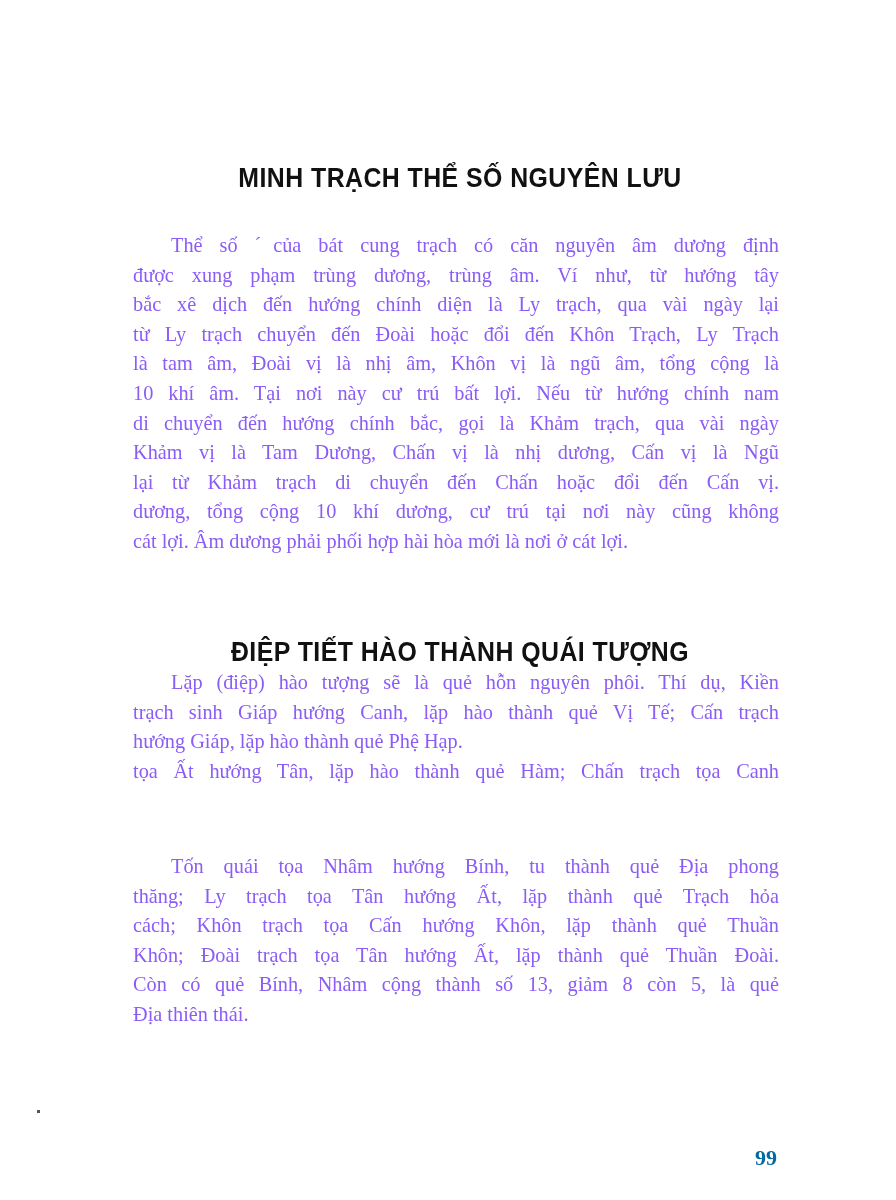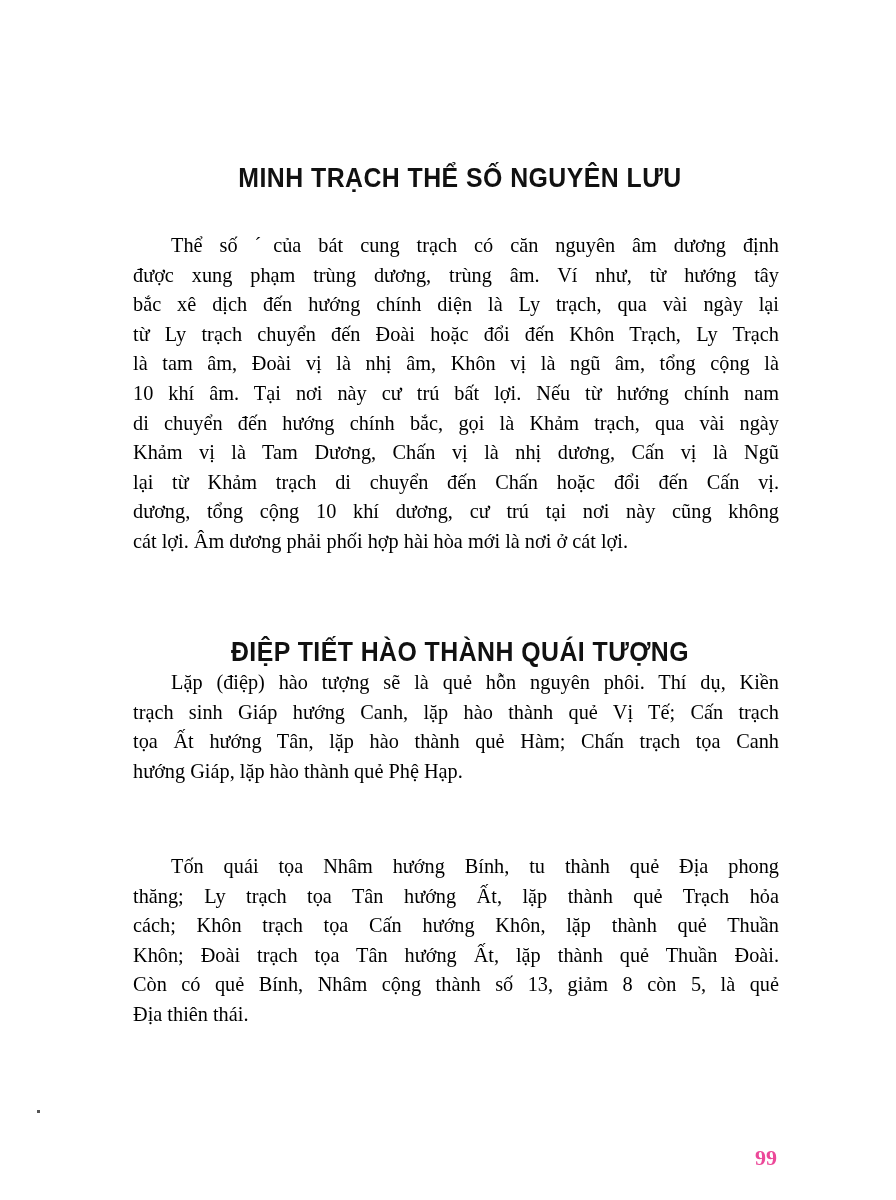--- a/index.html
+++ b/index.html
@@ -37,42 +37,42 @@
     #h2 { top: 637px; transform: scaleX(0.92); }
     .para {
       position: absolute;
       left: 133px;
       width: 646px;
       font-family: "Liberation Serif", "DejaVu Serif", serif;
       font-size: 20.3px;
       line-height: 29.6px;
       text-align: justify;
       text-indent: 38px;
-      color: #000000;
+      color: #8b5cf6;
       margin: 0;
     }
     .para .line {
       display: block;
       text-align: justify;
       text-align-last: justify;
       white-space: nowrap;
     }
     .para .line.first { padding-left: 38px; }
     .para .line.last { text-align-last: left; }
     #p1 { top: 231px; text-indent: 0; }
     #p2 { top: 668px; text-indent: 0; }
     #p3 { top: 852px; text-indent: 0; }
     .page-number {
       position: absolute;
       left: 755px;
       top: 1145px;
       font-family: "Liberation Serif", "DejaVu Serif", serif;
       font-weight: bold;
       font-size: 22px;
-      color: #ec4899;
+      color: #0369a1;
     }
     .speck {
       position: absolute;
       left: 37px;
       top: 1110px;
       width: 3px;
       height: 3px;
       background: #555555;
     }
   </style>
@@ -95,22 +95,22 @@
     <span class="line">lại từ Khảm trạch di chuyển đến Chấn hoặc đổi đến Cấn vị.</span>
     <span class="line">dương, tổng cộng 10 khí dương, cư trú tại nơi này cũng không</span>
     <span class="line last">cát lợi. Âm dương phải phối hợp hài hòa mới là nơi ở cát lợi.</span>
   </div>
 
   <h2 id="h2" class="heading">ĐIỆP TIẾT HÀO THÀNH QUÁI TƯỢNG</h2>
 
   <div id="p2" class="para">
     <span class="line first">Lặp (điệp) hào tượng sẽ là quẻ hỗn nguyên phôi. Thí dụ, Kiền</span>
     <span class="line">trạch sinh Giáp hướng Canh, lặp hào thành quẻ Vị Tế; Cấn trạch</span>
+    <span class="line last">hướng Giáp, lặp hào thành quẻ Phệ Hạp.</span>
     <span class="line">tọa Ất hướng Tân, lặp hào thành quẻ Hàm; Chấn trạch tọa Canh</span>
-    <span class="line last">hướng Giáp, lặp hào thành quẻ Phệ Hạp.</span>
   </div>
 
   <div id="p3" class="para">
     <span class="line first">Tốn quái tọa Nhâm hướng Bính, tu thành quẻ Địa phong</span>
     <span class="line">thăng; Ly trạch tọa Tân hướng Ất, lặp thành quẻ Trạch hỏa</span>
     <span class="line">cách; Khôn trạch tọa Cấn hướng Khôn, lặp thành quẻ Thuần</span>
     <span class="line">Khôn; Đoài trạch tọa Tân hướng Ất, lặp thành quẻ Thuần Đoài.</span>
     <span class="line">Còn có quẻ Bính, Nhâm cộng thành số 13, giảm 8 còn 5, là quẻ</span>
     <span class="line last">Địa thiên thái.</span>
   </div>

